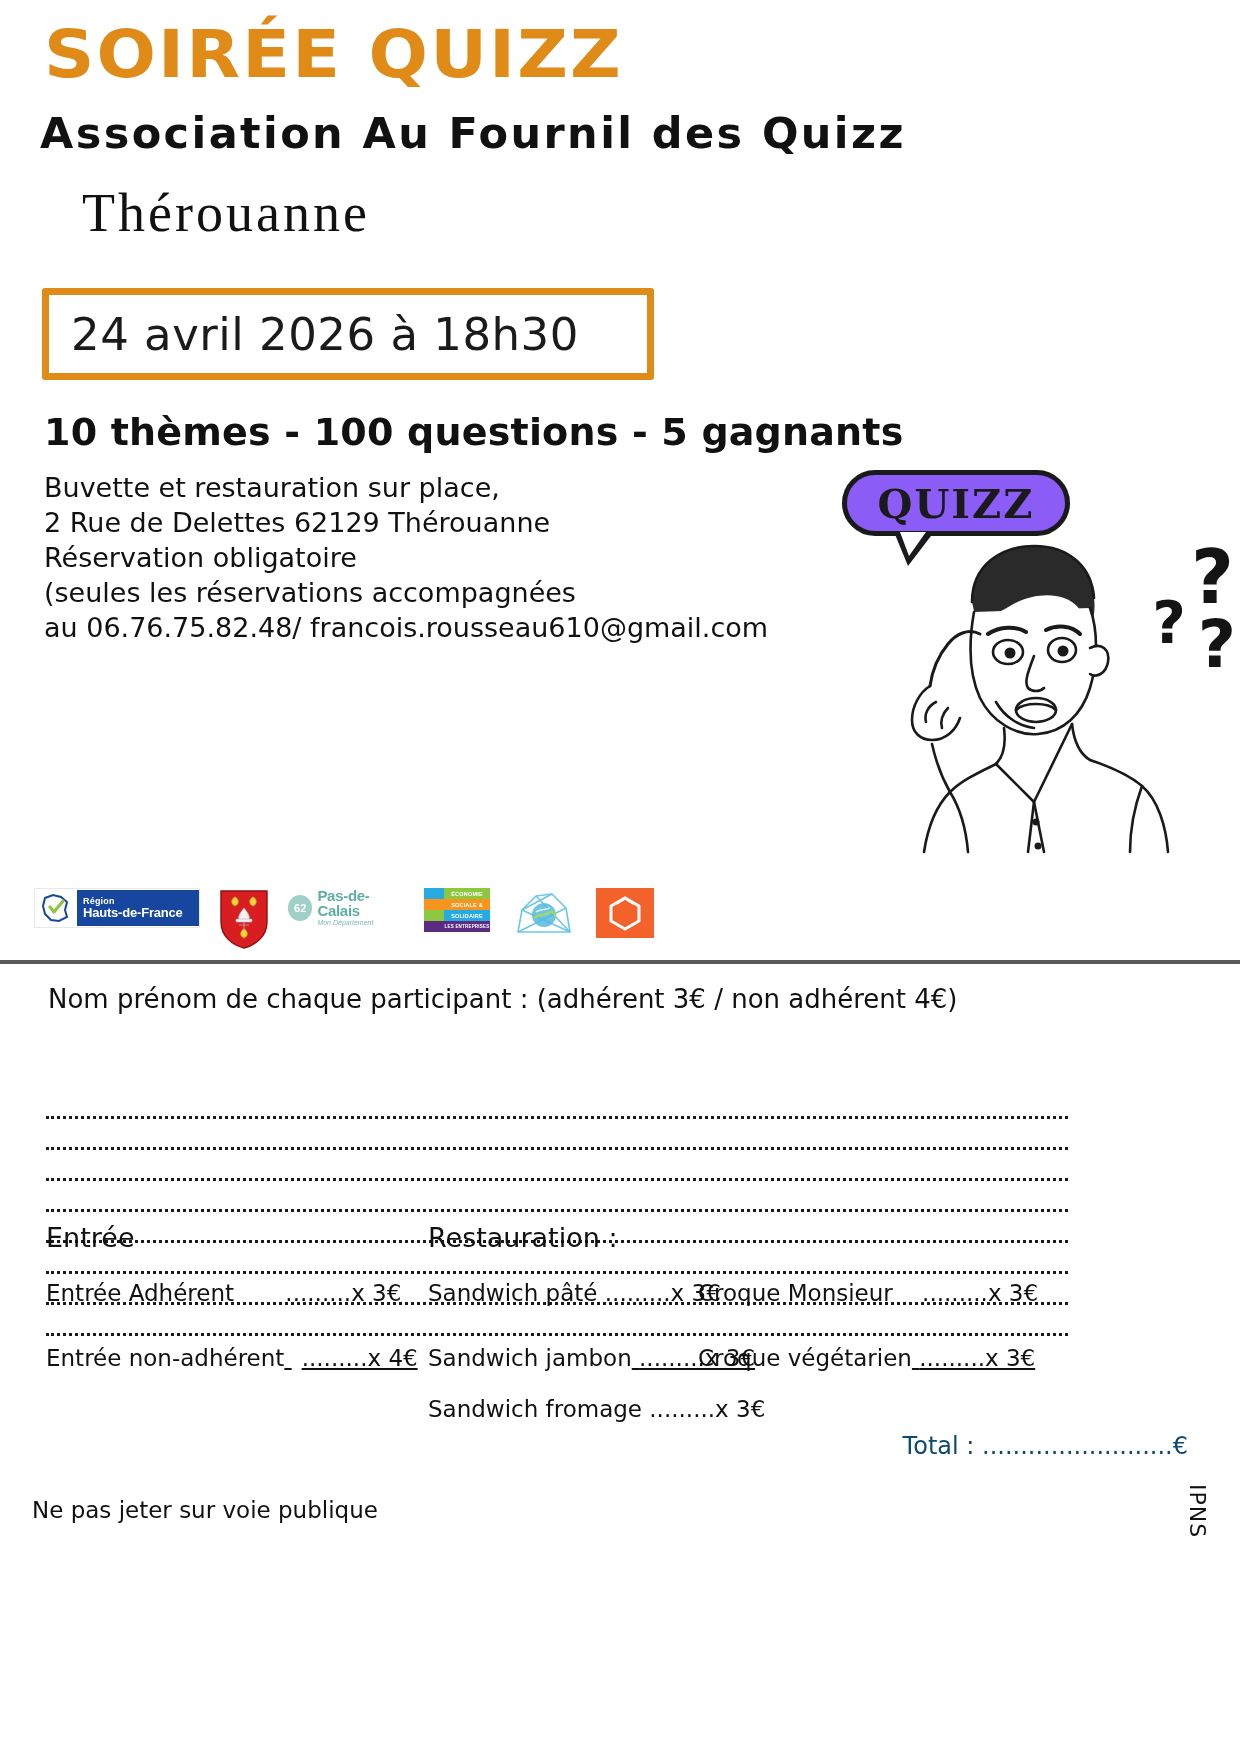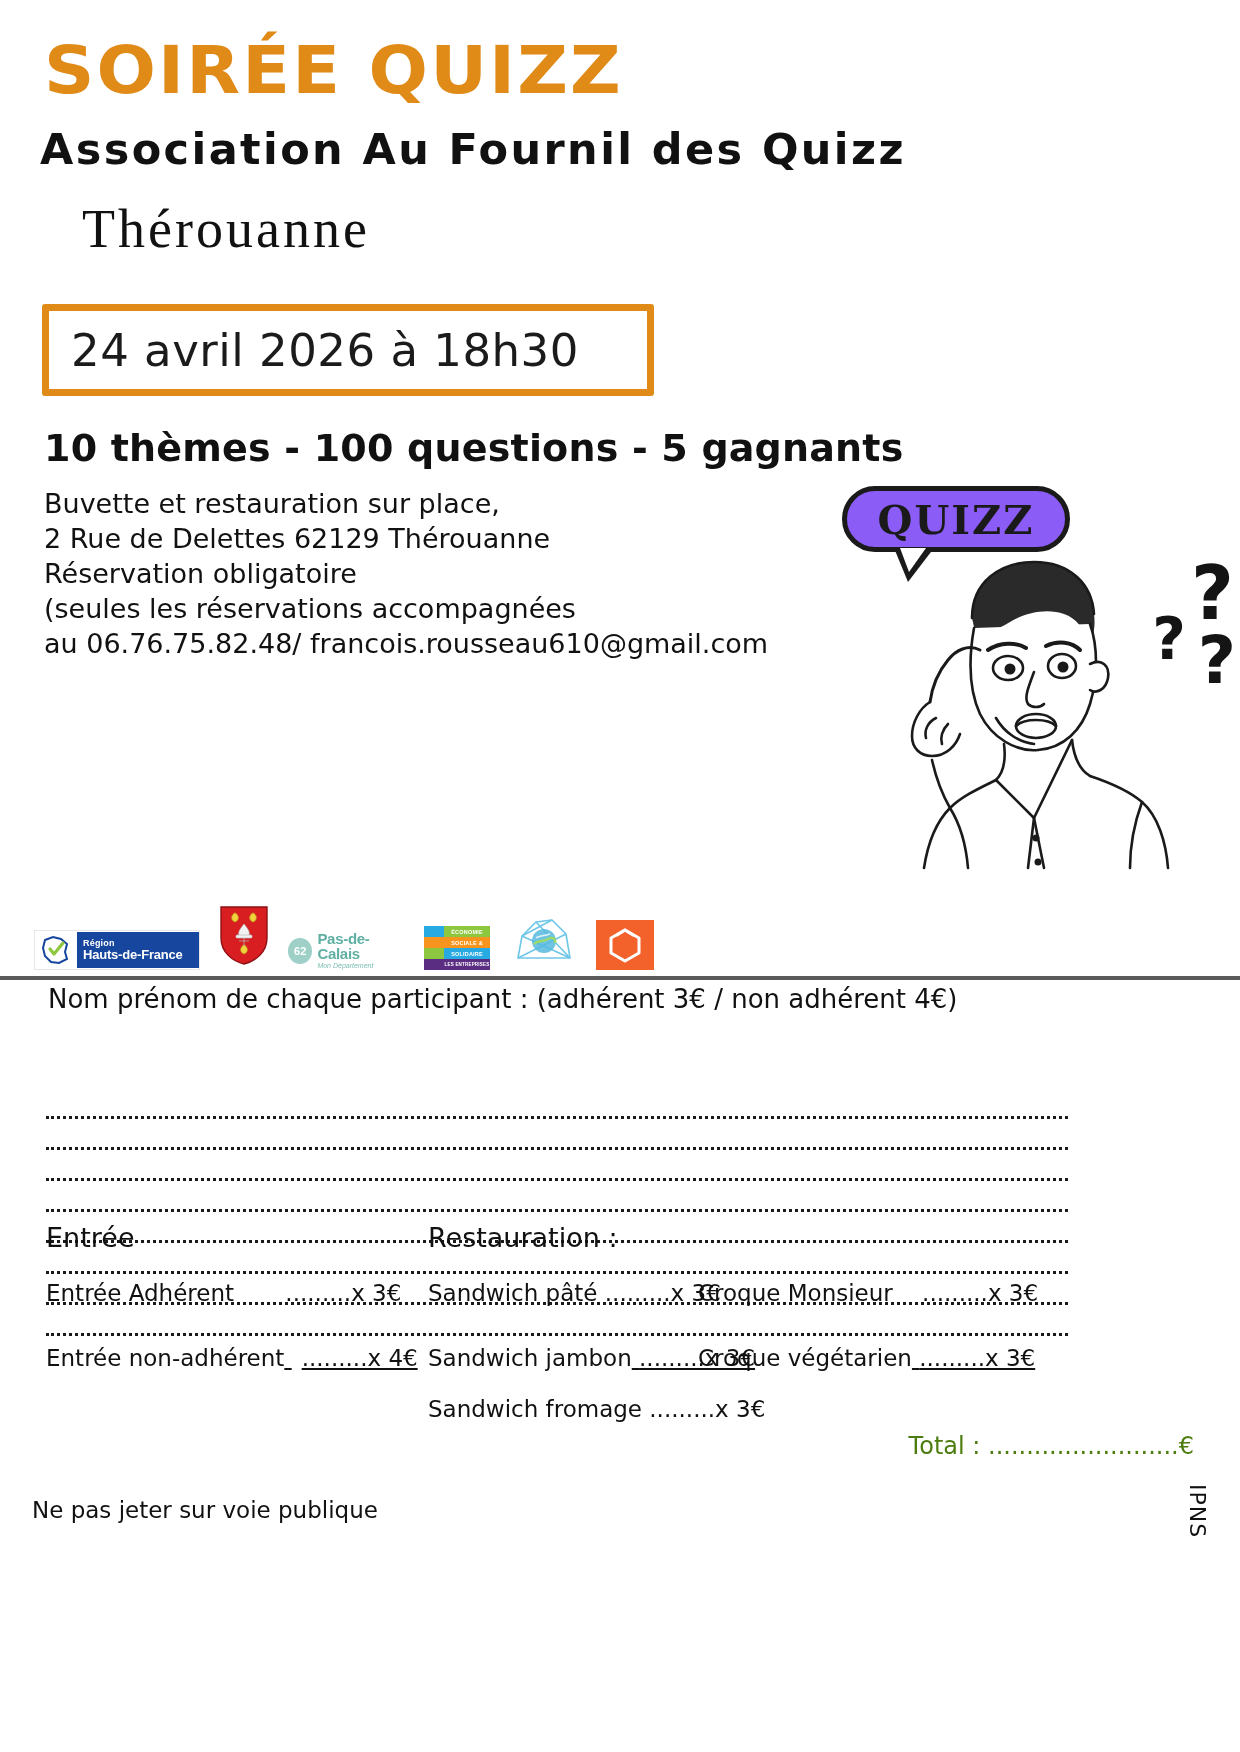--- a/index.html
+++ b/index.html
@@ -19,21 +19,21 @@
 
   .poster {
     position: absolute;
     inset: 0;
     background: #ffffff;
   }
 
   
   .top-section {
     position: absolute;
-    left: 0; top: 16px;
+    left: 0; top: 0;
     width: 1240px;
     height: 962px;
   }
 
   .title-main {
     position: absolute;
     left: 44px;
     top: 22px;
     font-family: "DejaVu Sans", sans-serif;
     font-weight: 700;
@@ -184,21 +184,21 @@
   .qmark-3 { right: 4px;  top: 150px; font-size: 66px; }
 
   .man { position: absolute; left: 56px; top: 54px; }
 
   
   .logos {
     position: absolute;
     left: 34px;
     top: 888px;
     display: flex;
-    align-items: flex-end;
+    align-items: flex-start;
     gap: 18px;
   }
   .logo { position: relative; }
 
   .logo-hdf {
     width: 164px; height: 38px;
     display: flex; align-items: center;
     background: #ffffff;
     border: 1px solid #e8e8e8;
   }
@@ -312,25 +312,25 @@
   .row-y0 { position: absolute; top: 0px; }
   .row-y1 { position: absolute; top: 58px; }
   .row-y2 { position: absolute; top: 123px; text-decoration: underline; }
   .row-y3 { position: absolute; top: 174px; }
 
   .item-name { display: inline-block; }
   .item-dots { letter-spacing: 0px; }
 
   .total-line {
     position: absolute;
-    right: 46px;
+    right: 52px;
     top: 1432px;
     font-family: "DejaVu Sans", sans-serif;
     font-size: 24px;
-    color: #4d7c0f;
+    color: #0c4a6e;
     white-space: nowrap;
     text-align: right;
   }
 
   .footer-note {
     position: absolute;
     left: 32px;
     top: 1497px;
     font-family: "DejaVu Sans", sans-serif;
     font-size: 23px;

